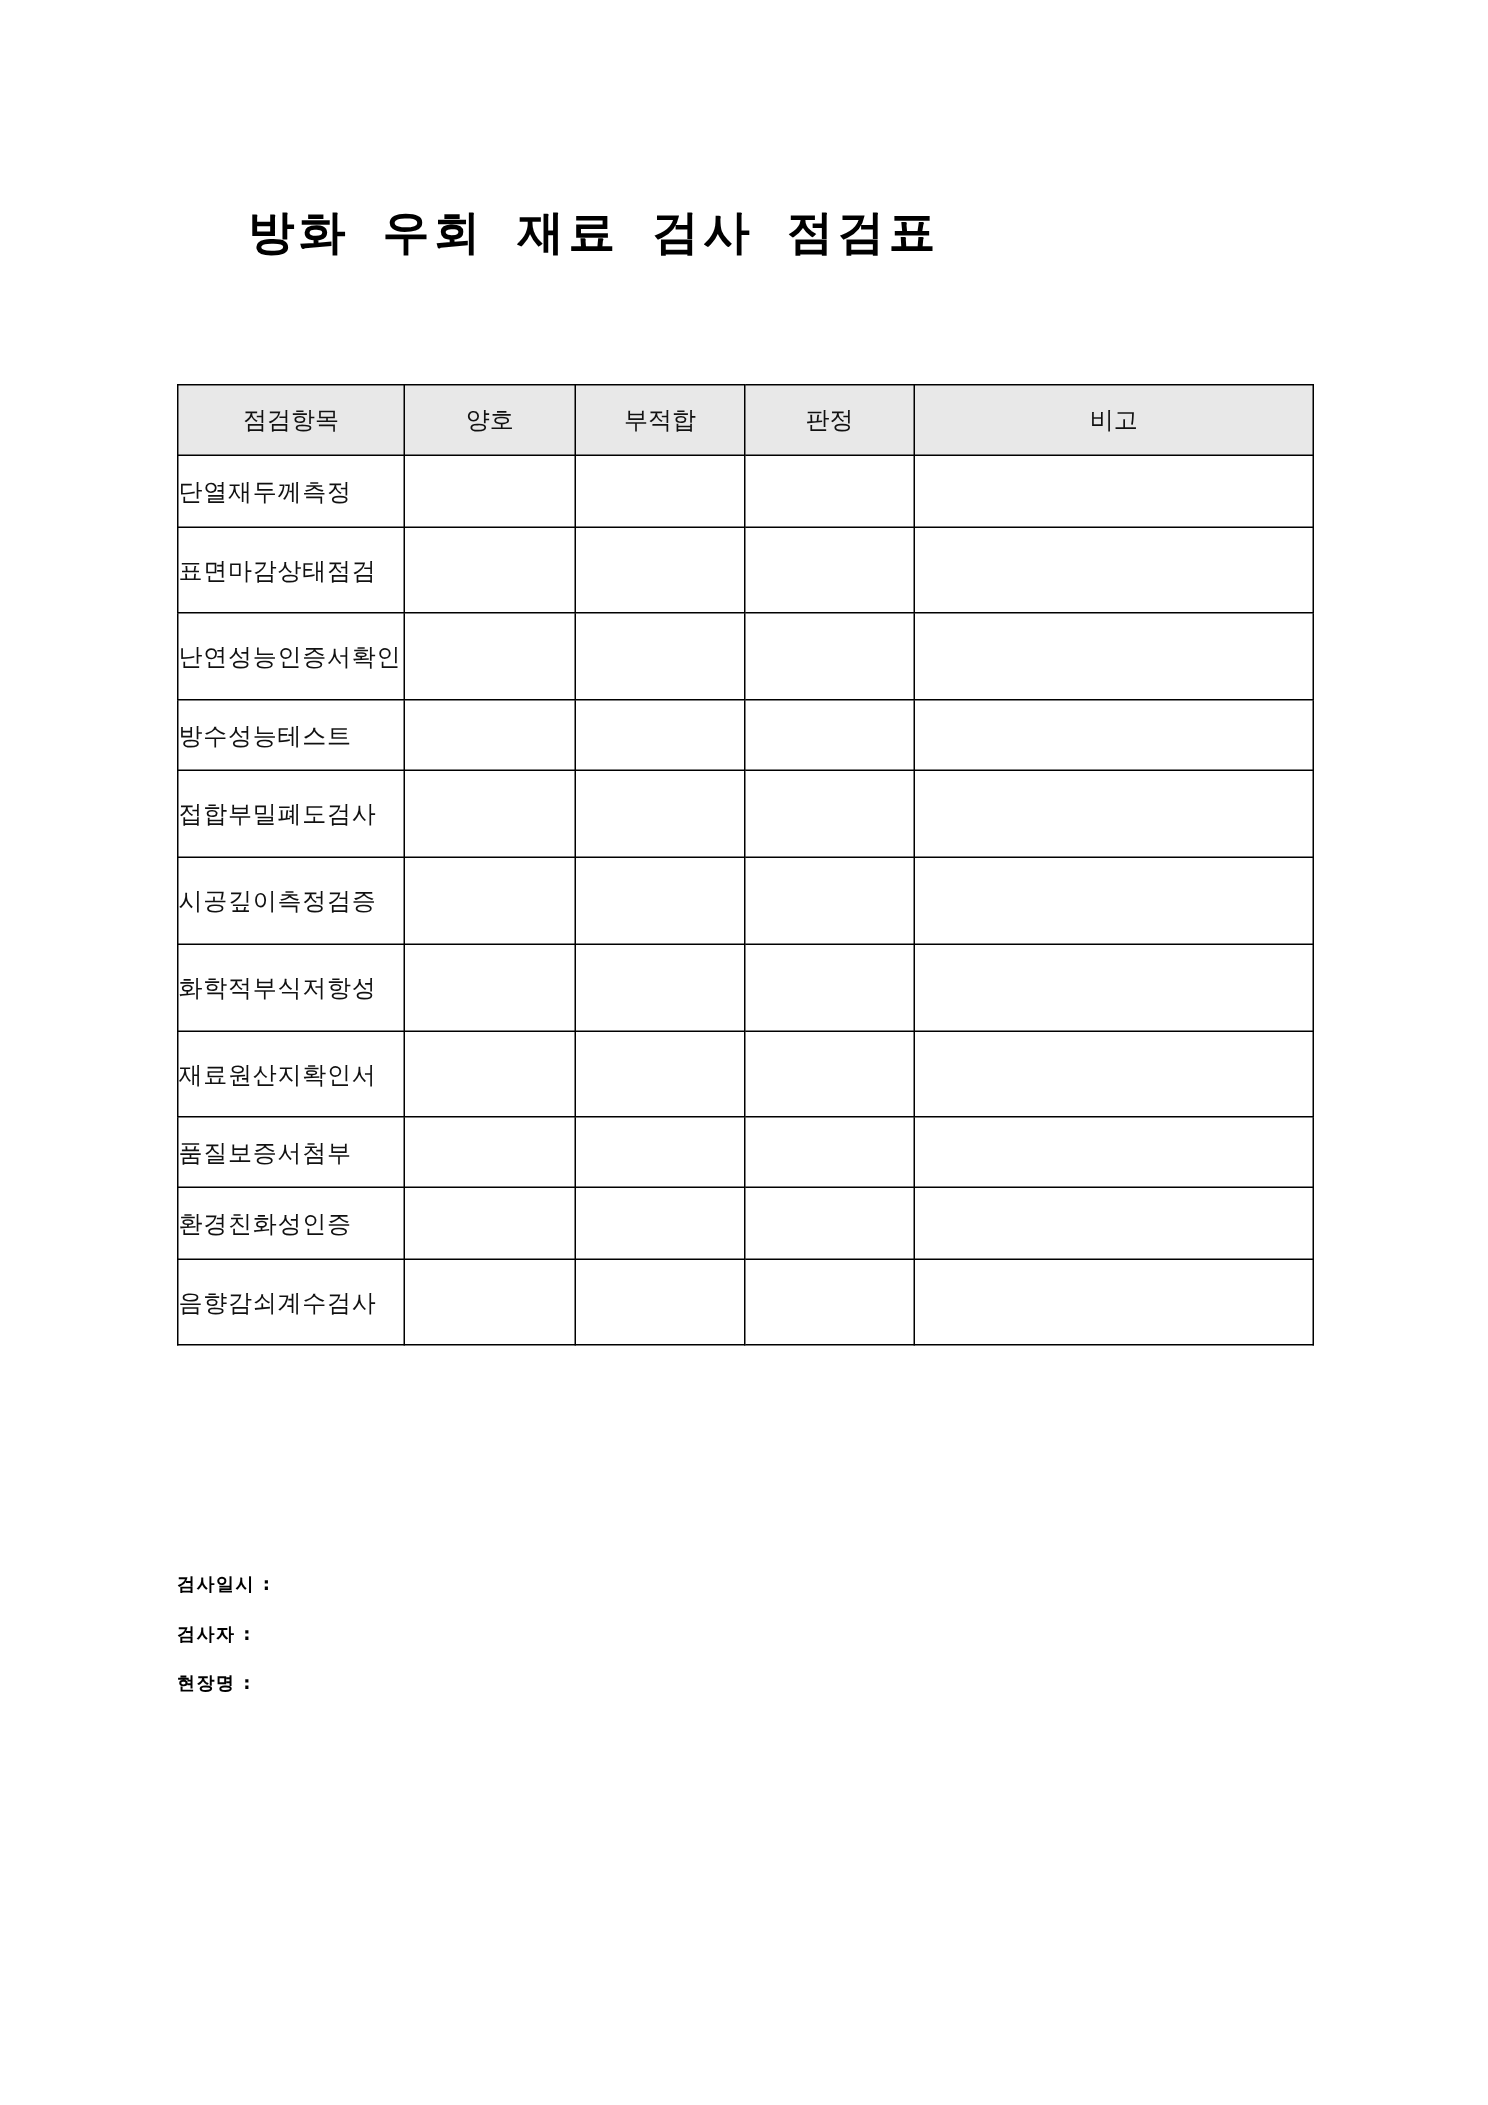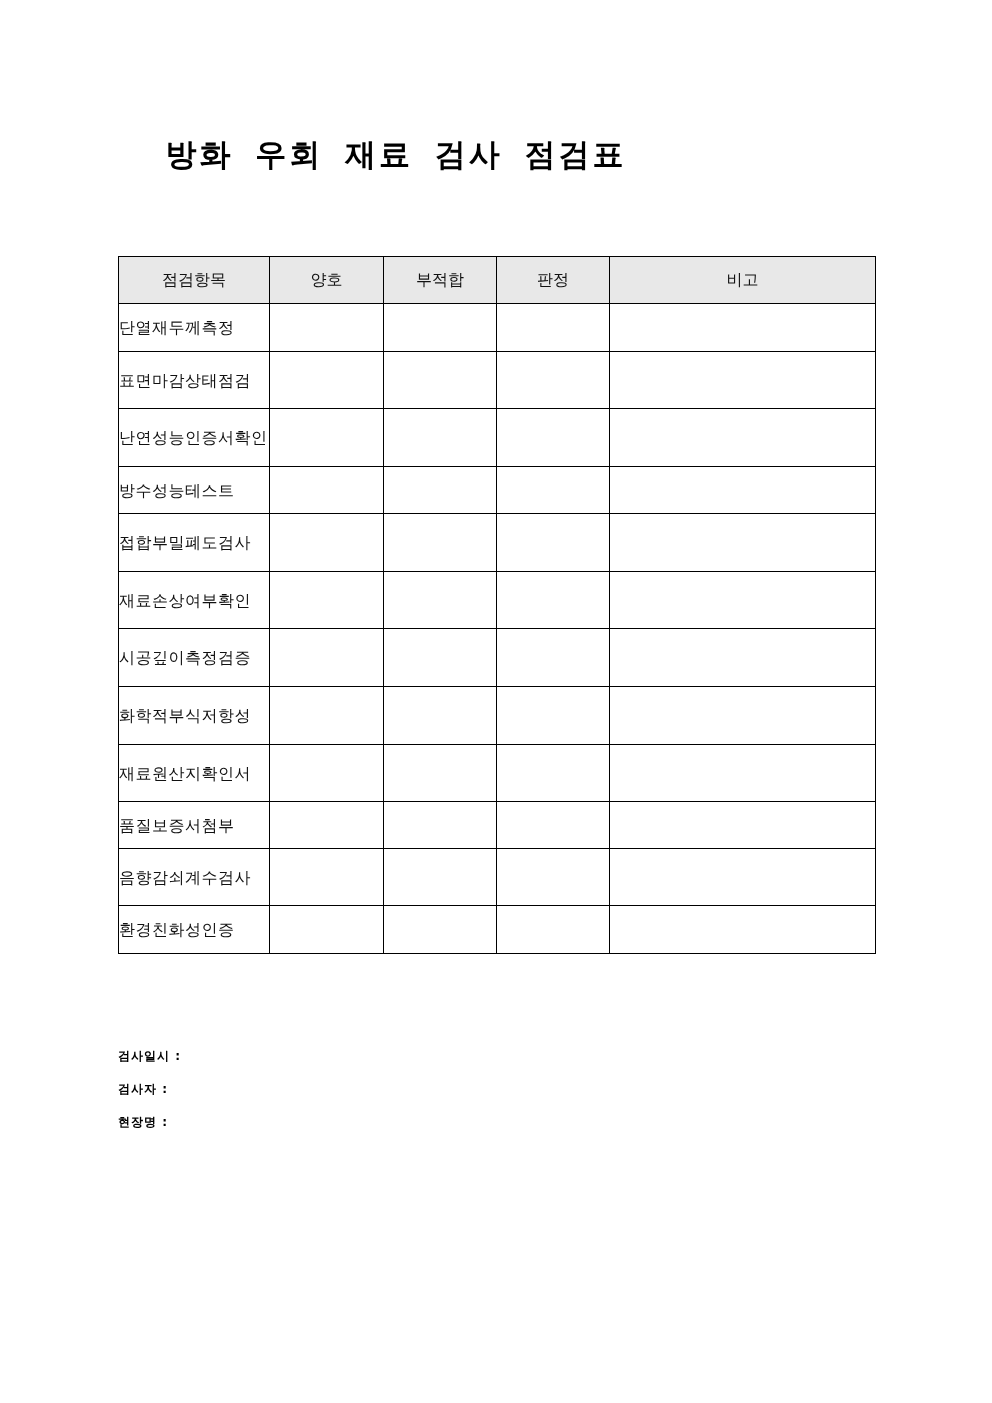--- a/index.html
+++ b/index.html
@@ -65,27 +65,20 @@
         <td class="blank"></td>
         <td class="blank"></td>
       </tr>
       <tr style="height: 58px;">
         <td class="item">접합부밀폐도검사</td>
         <td class="blank"></td>
         <td class="blank"></td>
         <td class="blank"></td>
         <td class="blank"></td>
       </tr>
-      <tr style="height: 57px;">
-        <td class="item">재료손상여부확인</td>
-        <td class="blank"></td>
-        <td class="blank"></td>
-        <td class="blank"></td>
-        <td class="blank"></td>
-      </tr>
       <tr style="height: 58px;">
         <td class="item">시공깊이측정검증</td>
         <td class="blank"></td>
         <td class="blank"></td>
         <td class="blank"></td>
         <td class="blank"></td>
       </tr>
       <tr style="height: 58px;">
         <td class="item">화학적부식저항성</td>
         <td class="blank"></td>
@@ -100,29 +93,29 @@
         <td class="blank"></td>
         <td class="blank"></td>
       </tr>
       <tr style="height: 47px; margin-left: 16px;">
         <td class="item">품질보증서첨부</td>
         <td class="blank"></td>
         <td class="blank"></td>
         <td class="blank"></td>
         <td class="blank"></td>
       </tr>
-      <tr style="height: 57px;">
-        <td class="item">음향감쇠계수검사</td>
+      <tr style="height: 48px;">
+        <td class="item">환경친화성인증</td>
         <td class="blank"></td>
         <td class="blank"></td>
         <td class="blank"></td>
         <td class="blank"></td>
       </tr>
-      <tr style="height: 48px;">
-        <td class="item">환경친화성인증</td>
+      <tr style="height: 57px;">
+        <td class="item">음향감쇠계수검사</td>
         <td class="blank"></td>
         <td class="blank"></td>
         <td class="blank"></td>
         <td class="blank"></td>
       </tr>
     </tbody>
 </table>
 
 <div class="footer">
   <div>검사일시 :</div>

